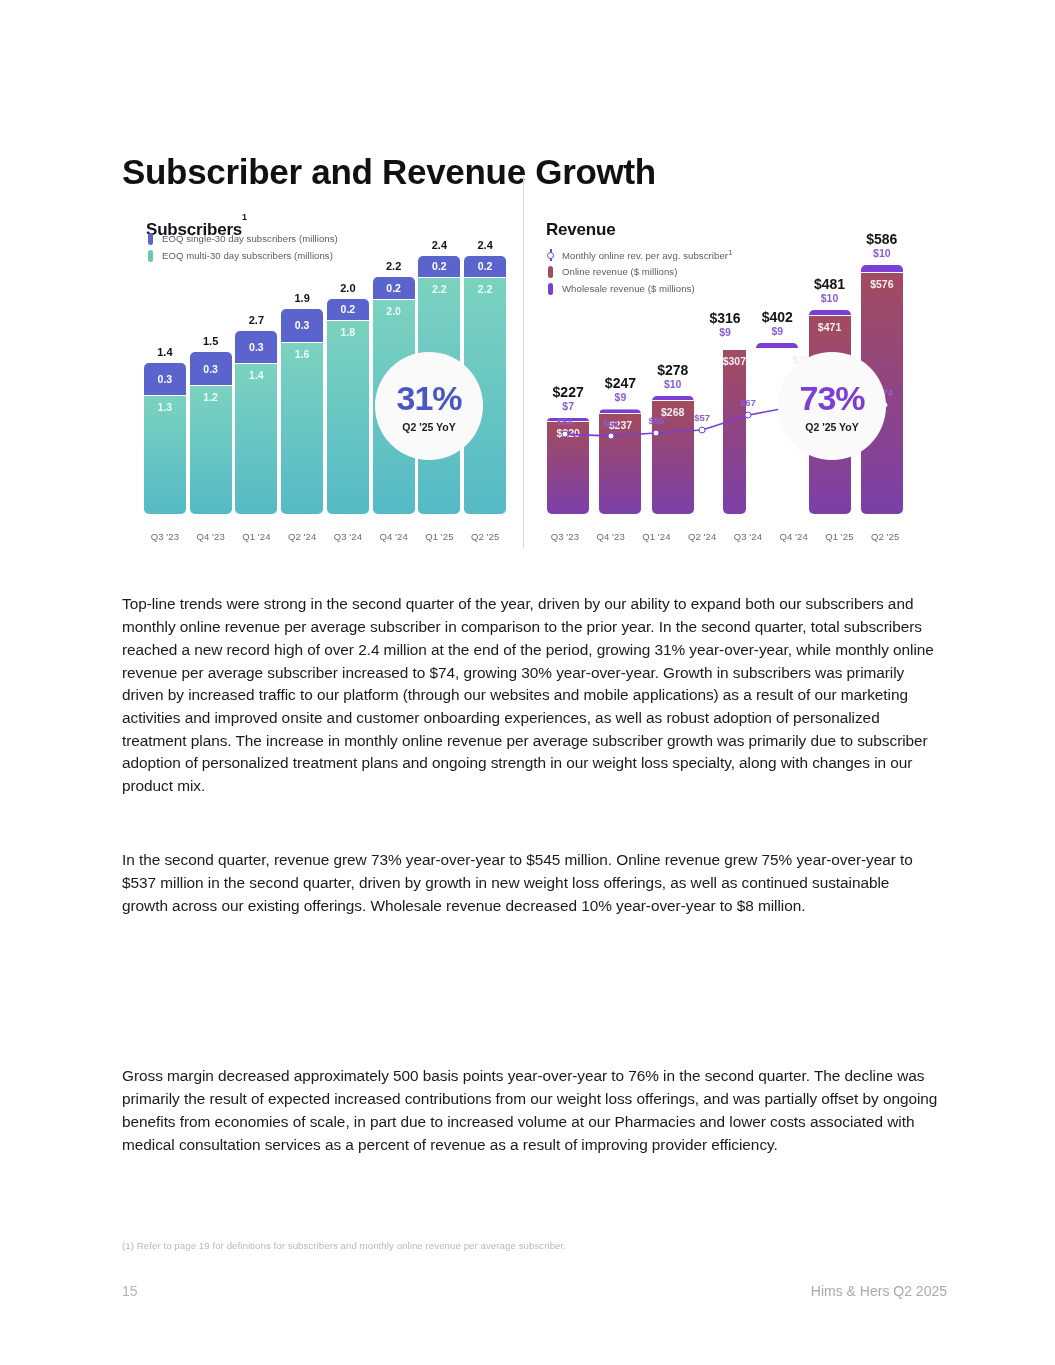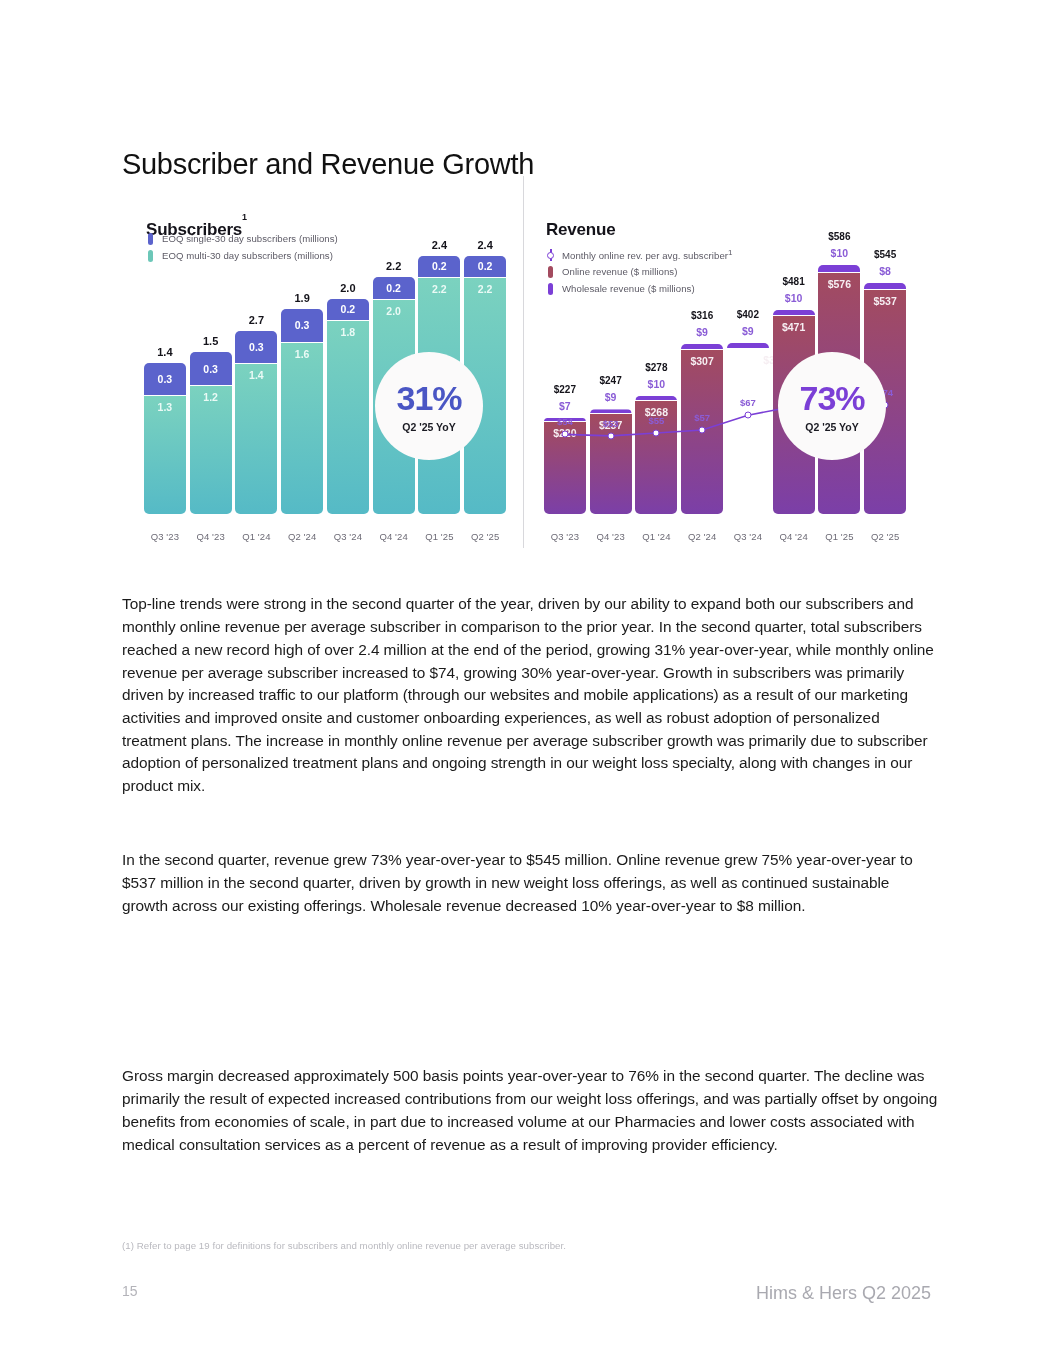--- a/index.html
+++ b/index.html
@@ -9,21 +9,21 @@
     font-family:"Liberation Sans", sans-serif;
     color:#111111;
     -webkit-font-smoothing:antialiased;
     overflow:hidden;
   }
   .page{position:relative; width:1055px; height:1365px;}
 
   
   .h1{
     position:absolute;
-    font-size:29px; font-weight:400; letter-spacing:-0.3px;
+    font-size:35px; font-weight:700; letter-spacing:-0.3px;
     color:#111111;
   }
   #title-subscriber-revenue{left:122px; top:129px;}
   #title-margin-profile{left:122px; top:995px;}
 
   
   .para{
     position:absolute;
     left:122px; width:816px;
     font-size:15.4px; line-height:22.7px;
@@ -126,21 +126,21 @@
   }
   .seg-online{
     background:linear-gradient(180deg,#a34b5f 0%, #7b3fa8 100%);
     border-radius:0 0 5px 5px;
     display:flex; align-items:flex-start; justify-content:center;
     color:#f6eef2; font-size:10.5px; font-weight:700;
     padding-top:5px; box-sizing:border-box;
   }
   .rev-total{
     position:absolute; left:0; right:0; top:-34px;
-    text-align:center; font-size:10px; font-weight:700; color:#14131a;
+    text-align:center; font-size:14px; font-weight:700; color:#14131a;
   }
   .rev-wholesale-label{
     position:absolute; left:0; right:0; top:-18px;
     text-align:center; font-size:10.5px; font-weight:700; color:#8a5cd6;
   }
 
   
   .lineplot{position:absolute; left:0; right:0; top:0; bottom:0; pointer-events:none;}
   .pt-label{
     position:absolute; transform:translate(-50%,-100%);
@@ -163,22 +163,22 @@
   
   .footnote{
     position:absolute; left:122px; top:1240px;
     font-size:9.7px; color:#b9b9bf; letter-spacing:0.05px;
   }
   .footer-page{
     position:absolute; left:122px; top:1283px;
     font-size:14px; color:#b3b3b9;
   }
   .footer-brand{
-    position:absolute; right:124px; top:1283px;
-    font-size:18px; color:#a9a9b0;
+    position:absolute; right:108px; top:1283px;
+    font-size:14px; color:#a9a9b0;
   }
 </style>
 </head>
 <body>
 
 <div class="page">
 
   <h1 class="h1" id="title-subscriber-revenue">Subscriber and Revenue Growth</h1>
 
   <div class="charts">
@@ -315,21 +315,21 @@
             </div>
             <div class="barslot">
               <div class="bar" style="height: 117.939px;">
                 <div class="rev-total">$278</div>
                 <div class="rev-wholesale-label">$10</div>
                 <div class="seg-wholesale" style="height: 3.59712%;"></div>
                 <div class="seg-online" style="height: 96.4029%;">$268</div>
               </div>
             </div>
             <div class="barslot">
-              <div class="bar" style="height: 170px;">
+              <div class="bar" style="height: 170px; align-items: flex-end;">
                 <div class="rev-total">$316</div>
                 <div class="rev-wholesale-label">$9</div>
                 <div class="seg-wholesale" style="height: 2.8481%;"></div>
                 <div class="seg-online" style="height: 97.1519%;">$307</div>
               </div>
             </div>
             <div class="barslot">
               <div class="bar" style="height: 170.545px;">
                 <div class="rev-total">$402</div>
                 <div class="rev-wholesale-label">$9</div>
@@ -344,28 +344,20 @@
                 <div class="seg-wholesale" style="height: 2.6%;"></div>
                 <div class="seg-online" style="height: 97.921%;">$471</div>
               </div>
             </div>
             <div class="barslot">
               <div class="bar" style="height: 248.606px;">
                 <div class="rev-total">$586</div>
                 <div class="rev-wholesale-label">$10</div>
                 <div class="seg-wholesale" style="height: 2.6%;"></div>
                 <div class="seg-online" style="height: 98.2935%;">$576</div>
-              </div>
-            </div>
-            <div class="barslot">
-              <div class="bar" style="height: 231.212px;">
-                <div class="rev-total">$545</div>
-                <div class="rev-wholesale-label">$8</div>
-                <div class="seg-wholesale" style="height: 2.6%;"></div>
-                <div class="seg-online" style="height: 98.5321%;">$537</div>
               </div>
             </div>
           </div>
         <div class="lineplot" id="rev-line"><svg width="100%" height="100%" preserveAspectRatio="none" viewBox="0 0 100 280">
               <polyline points="6.25,200.42105263157896 18.75,201.89473684210526 31.25,198.94736842105263 43.75,196 56.25,181.26315789473685 68.75,172.42105263157896 81.25,156.21052631578948 93.75,170.94736842105263" fill="none" stroke="#7b3fd6" stroke-width="1.6" vector-effect="non-scaling-stroke"></polyline>
             </svg><div style="position: absolute; width: 7px; height: 7px; border-radius: 50%; background: rgb(255, 255, 255); border: 1.8px solid rgb(123, 63, 214); box-sizing: border-box; transform: translate(-50%, -50%); left: 6.25%; top: 200.421px;"></div><div class="pt-label" style="left: 6.25%; top: 193.421px;">$54</div><div style="position: absolute; width: 7px; height: 7px; border-radius: 50%; background: rgb(255, 255, 255); border: 1.8px solid rgb(123, 63, 214); box-sizing: border-box; transform: translate(-50%, -50%); left: 18.75%; top: 201.895px;"></div><div class="pt-label" style="left: 18.75%; top: 194.895px;">$53</div><div style="position: absolute; width: 7px; height: 7px; border-radius: 50%; background: rgb(255, 255, 255); border: 1.8px solid rgb(123, 63, 214); box-sizing: border-box; transform: translate(-50%, -50%); left: 31.25%; top: 198.947px;"></div><div class="pt-label" style="left: 31.25%; top: 191.947px;">$55</div><div style="position: absolute; width: 7px; height: 7px; border-radius: 50%; background: rgb(255, 255, 255); border: 1.8px solid rgb(123, 63, 214); box-sizing: border-box; transform: translate(-50%, -50%); left: 43.75%; top: 196px;"></div><div class="pt-label" style="left: 43.75%; top: 189px;">$57</div><div style="position: absolute; width: 7px; height: 7px; border-radius: 50%; background: rgb(255, 255, 255); border: 1.8px solid rgb(123, 63, 214); box-sizing: border-box; transform: translate(-50%, -50%); left: 56.25%; top: 181.263px;"></div><div class="pt-label" style="left: 56.25%; top: 174.263px;">$67</div><div style="position: absolute; width: 7px; height: 7px; border-radius: 50%; background: rgb(255, 255, 255); border: 1.8px solid rgb(123, 63, 214); box-sizing: border-box; transform: translate(-50%, -50%); left: 68.75%; top: 172.421px;"></div><div class="pt-label" style="left: 68.75%; top: 165.421px;">$73</div><div style="position: absolute; width: 7px; height: 7px; border-radius: 50%; background: rgb(255, 255, 255); border: 1.8px solid rgb(123, 63, 214); box-sizing: border-box; transform: translate(-50%, -50%); left: 81.25%; top: 156.211px;"></div><div class="pt-label" style="left: 81.25%; top: 149.211px;">$84</div><div style="position: absolute; width: 7px; height: 7px; border-radius: 50%; background: rgb(255, 255, 255); border: 1.8px solid rgb(123, 63, 214); box-sizing: border-box; transform: translate(-50%, -50%); left: 93.75%; top: 170.947px;"></div><div class="pt-label" style="left: 93.75%; top: 163.947px;">$74</div></div>
         <div class="badge" id="badge-revenue">
           <div class="big">73%</div>
           <div class="sub">Q2 '25 YoY</div>
         </div>

